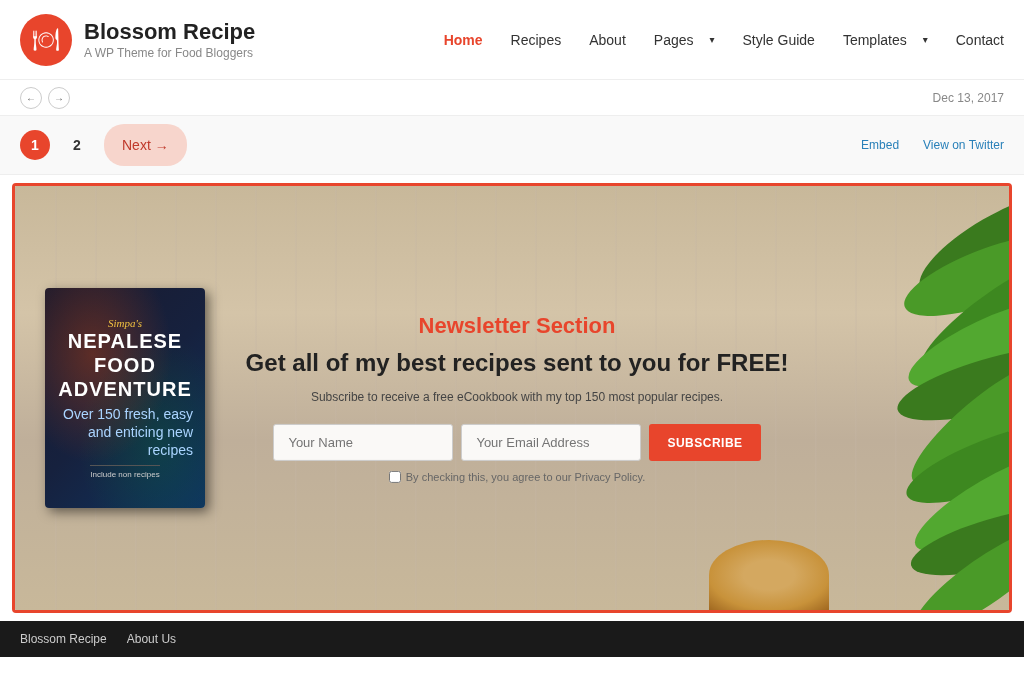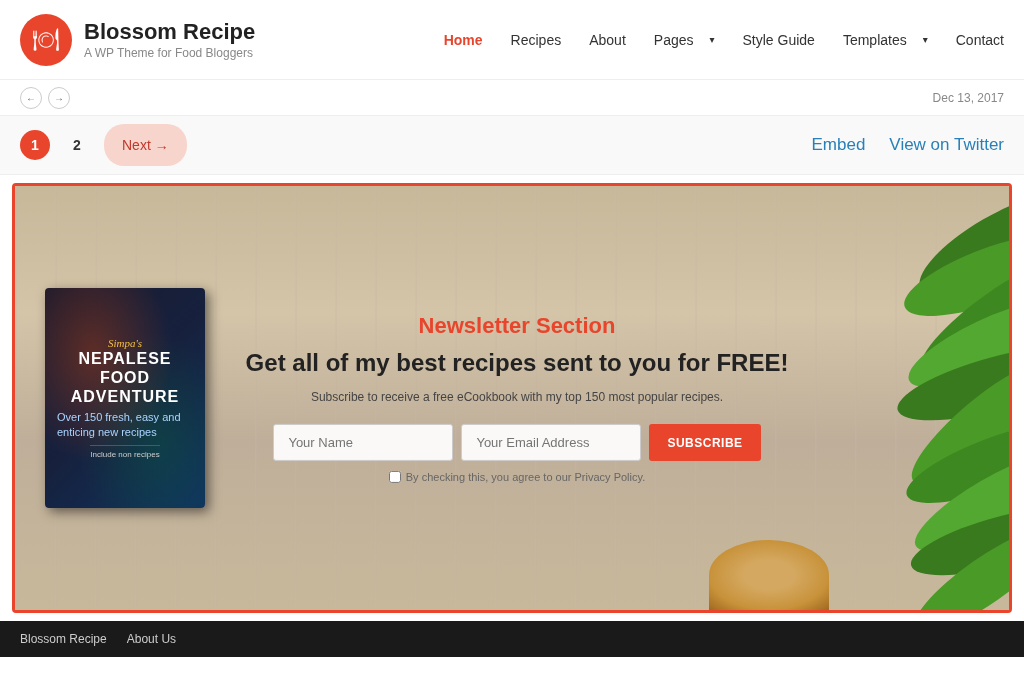--- a/index.html
+++ b/index.html
@@ -145,21 +145,21 @@
       align-items: center;
       gap: 6px;
     }
     .pagination-right {
       margin-left: auto;
       display: flex;
       gap: 24px;
       align-items: center;
     }
     .pagination-right a {
-      font-size: 17px;
+      font-size: 12px;
       color: #2980b9;
       text-decoration: none;
     }
 
     
     .main-content {
       border: 3px solid #e8452c;
       margin: 8px 12px;
       border-radius: 4px;
       overflow: hidden;
@@ -226,31 +226,31 @@
       font-family: Georgia, serif;
       font-style: italic;
       color: #f0c040;
       font-size: 11px;
       text-align: center;
       z-index: 1;
       margin-bottom: 0;
     }
     .book-title-main {
       color: #fff;
-      font-size: 16px;
+      font-size: 20px;
       font-weight: 900;
       text-align: center;
       z-index: 1;
       line-height: 1.2;
       letter-spacing: 1px;
     }
     .book-subtitle {
       color: #aad4ff;
-      font-size: 11px;
-      text-align: left;
+      font-size: 14px;
+      text-align: right;
       z-index: 1;
       margin-top: 4px;
       line-height: 1.3;
     }
     .book-tagline {
       color: #ccc;
       font-size: 8px;
       text-align: center;
       z-index: 1;
       margin-top: 6px;

